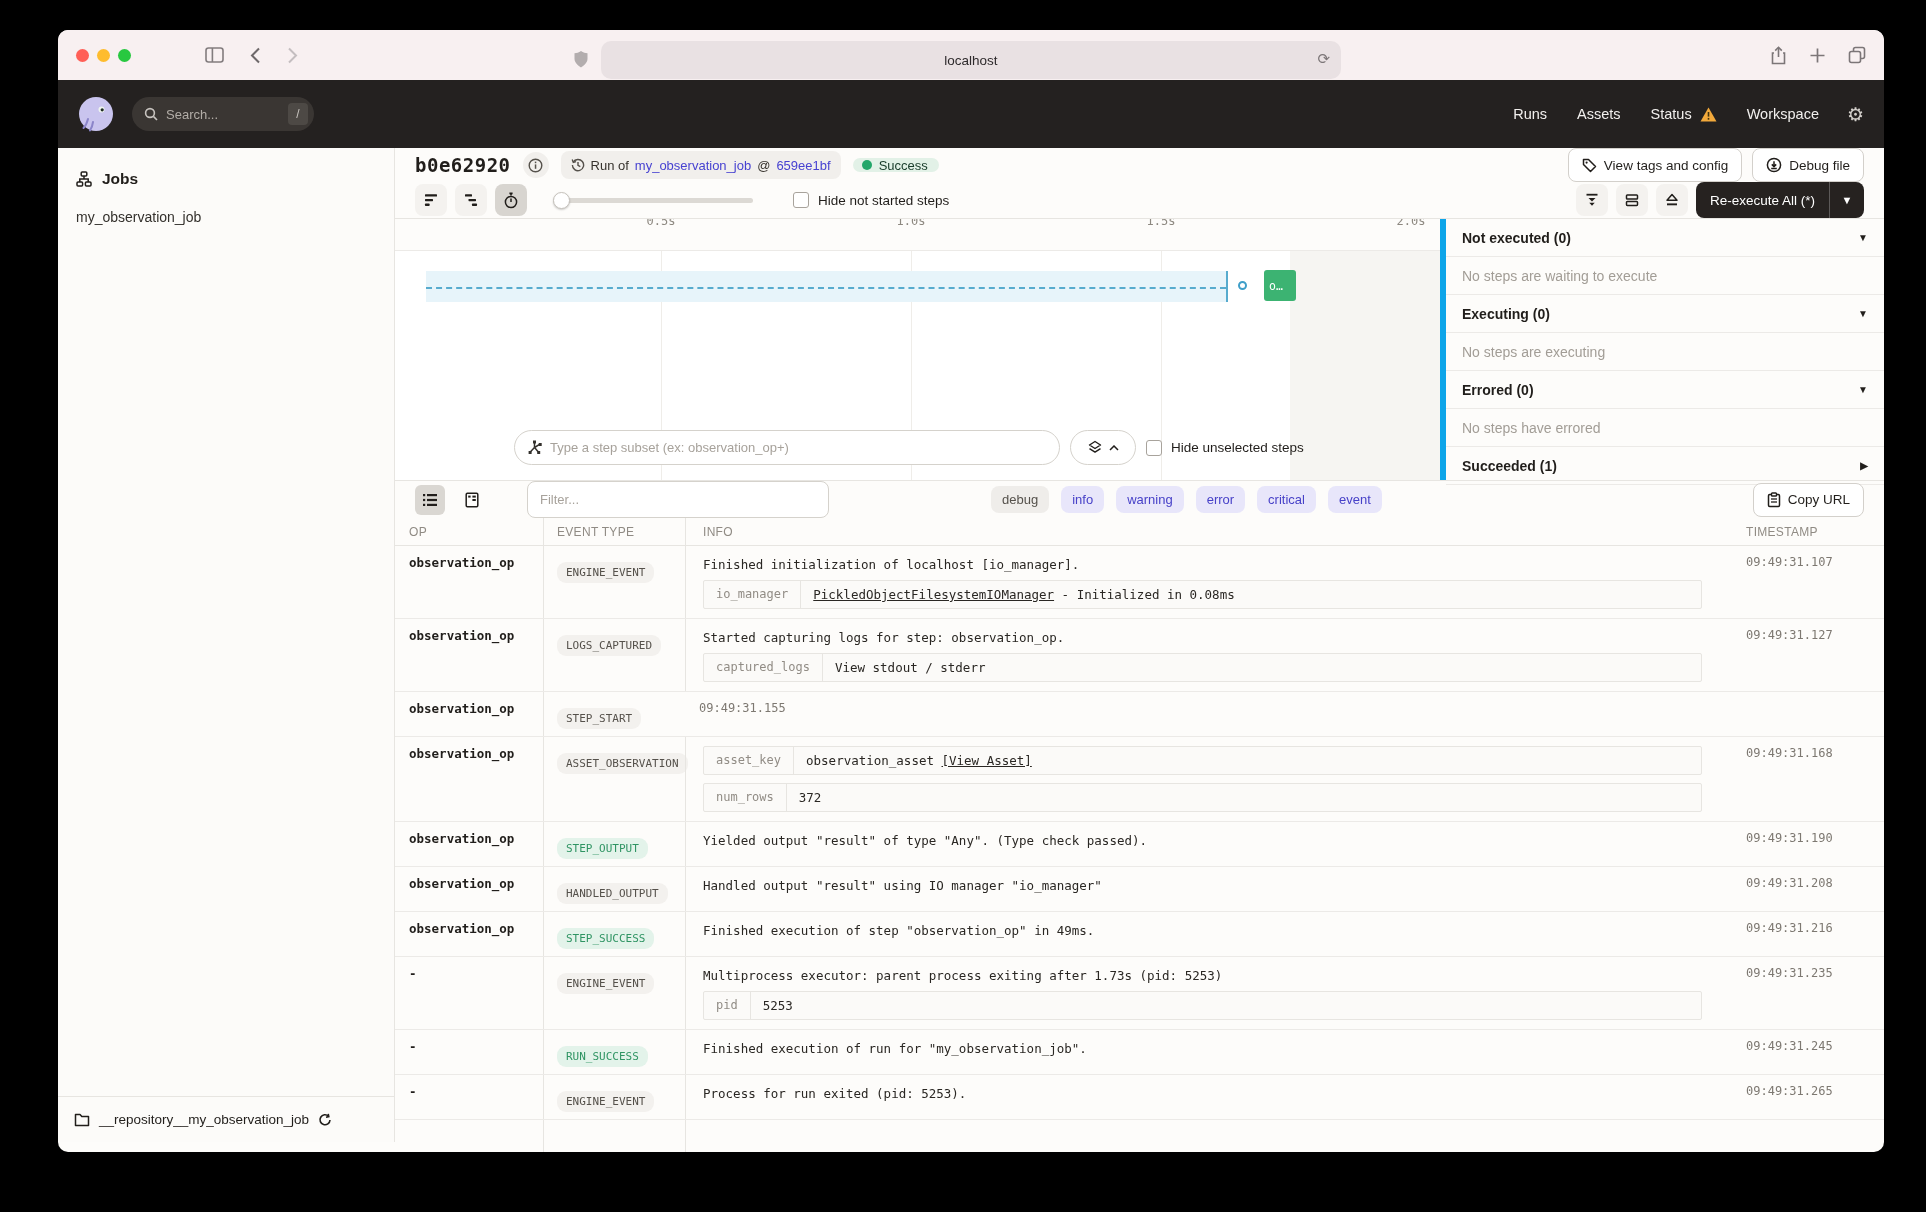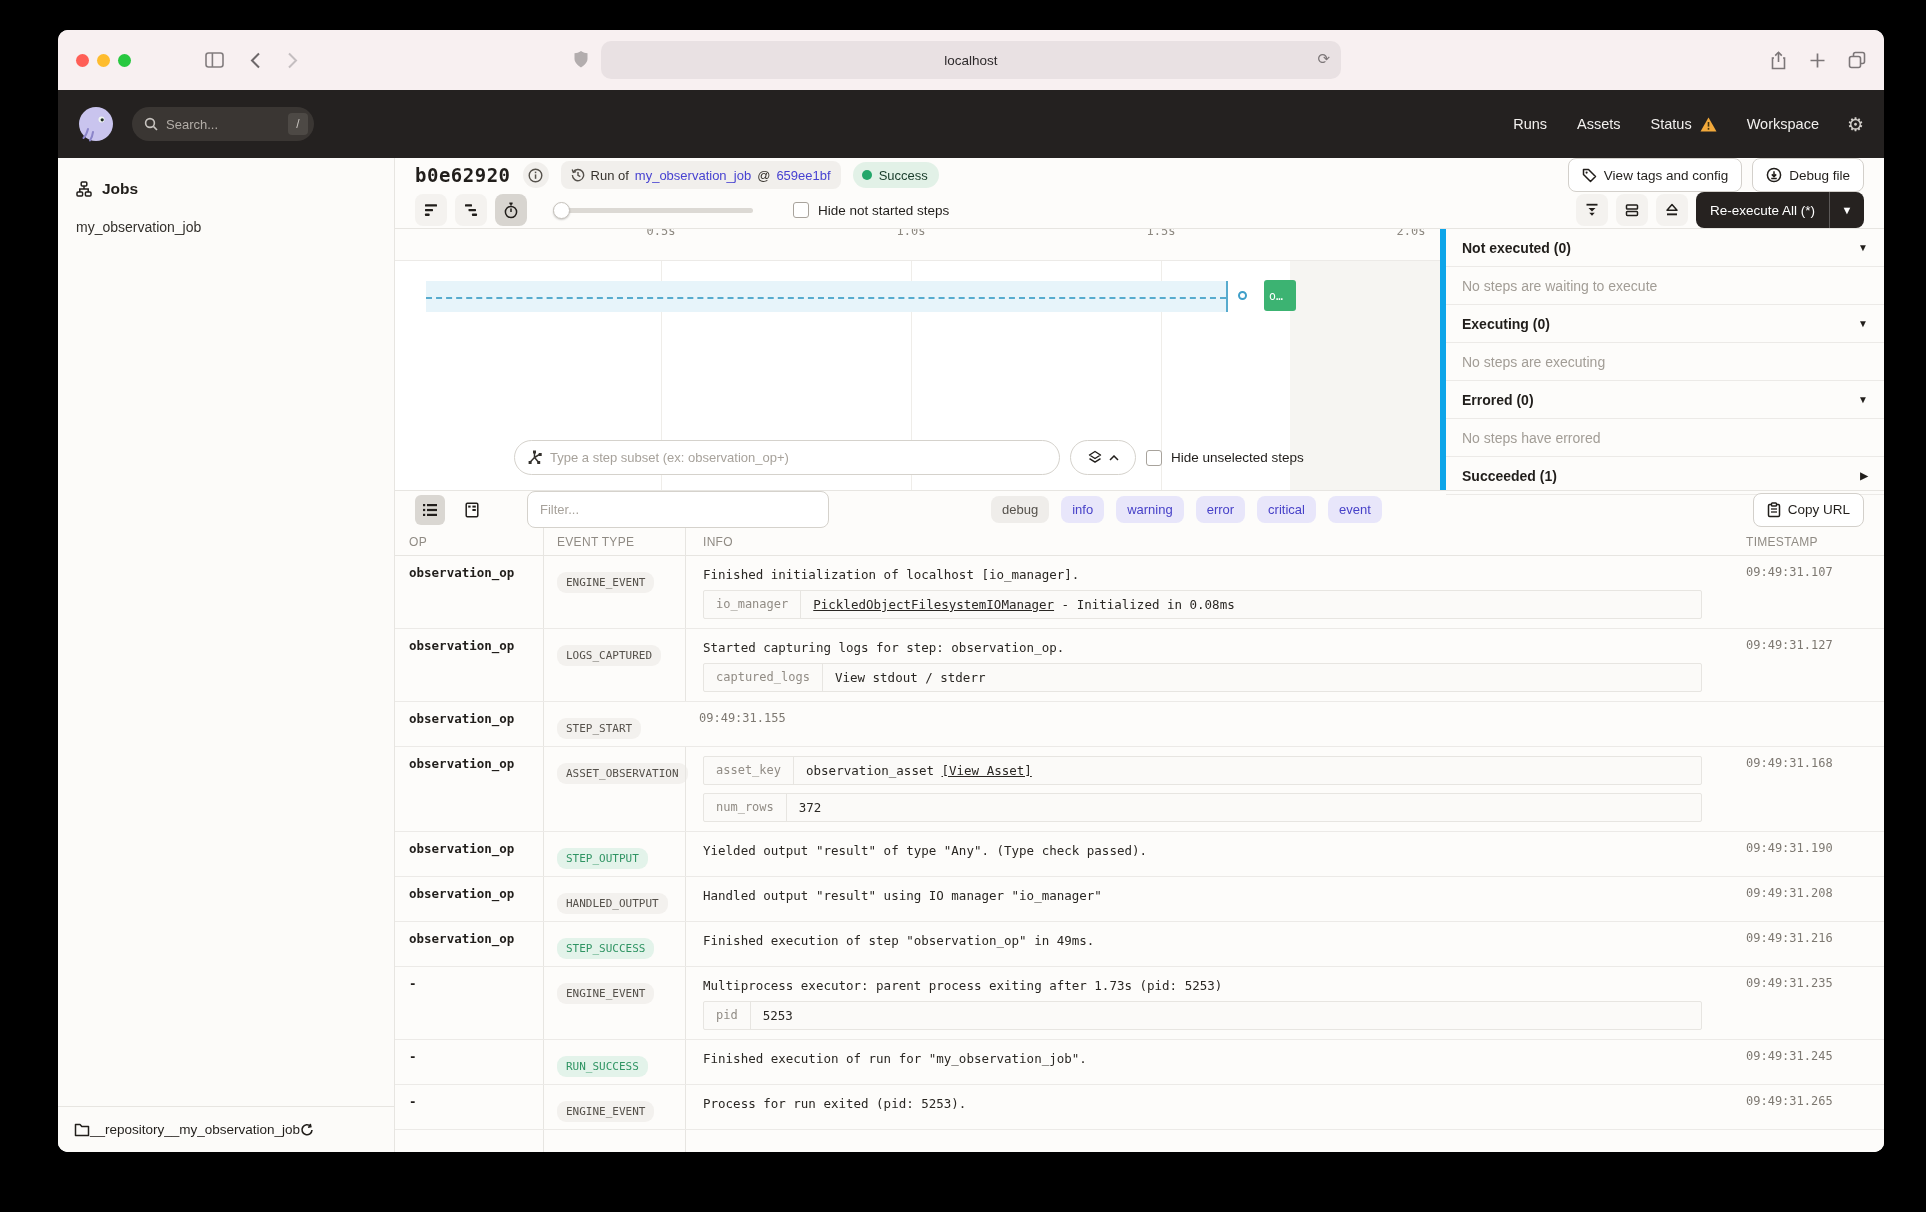--- a/index.html
+++ b/index.html
@@ -1,21 +1,21 @@
 <!DOCTYPE html>
 <html><head>
 <meta charset="utf-8">
 <style>
   * { margin:0; padding:0; box-sizing:border-box; }
   html,body { width:1926px; height:1212px; background:#000; font-family:"Liberation Sans", sans-serif; cursor:default; }
 
   .window { position:absolute; left:58px; top:30px; width:1826px; height:1122px; border-radius:10px; overflow:hidden; background:#fdfcfa; box-shadow:0 18px 50px rgba(0,0,0,.55); }
 
   
-  .chrome { height:60px; background:#f8f0f1; display:flex; align-items:center; padding:0 18px; position:relative;gap:48px; }
+  .chrome { height:50px; background:#f8f0f1; display:flex; align-items:center; padding:0 18px; position:relative;gap:48px; }
   .lights { display:flex; gap:8px; margin-right:26px; }
   .light { width:13px; height:13px; border-radius:50%; }
   .chrome-ic { color:#827c7e; display:flex; align-items:center; }
   .chrome-left { display:flex; align-items:center; gap:26px; }
   .urlwrap { position:absolute; left:50%; top:11px; transform:translateX(-50%); display:flex; align-items:center; }
   .shield { position:absolute; left:-28px; top:9px; color:#b3adae; }
   .urlbar { width:740px; height:38px; border-radius:10px; background:#e9e1e3; display:flex; align-items:center; justify-content:center; font-size:13.5px; color:#2e2a2c; position:relative; }
   .reload { position:absolute; right:11px; top:9px; color:#7c7678; font-size:15px; }
   .chrome-right { margin-left:auto; display:flex; align-items:center; gap:22px; color:#7c7678; }
 
@@ -27,31 +27,31 @@
   .kbd { width:20px; height:22px; border-radius:4px; background:#4d4945; color:#c9c5c0; font-size:12px; display:flex; align-items:center; justify-content:center; }
   .nav { margin-left:auto; display:flex; align-items:center; gap:30px; }
   .nav-item { color:#f2f0ee; font-size:14.5px; display:flex; align-items:center; gap:8px; }
   .gear { color:#d2cfca; font-size:19px; margin-left:28px; line-height:1; }
 
   
   .content { display:flex; height:994px; background:#fdfcfa; }
   .sidebar { width:337px; border-right:1px solid #e7e5e1; background:#fcfbf9; display:flex; flex-direction:column; }
   .sb-title { display:flex; align-items:center; gap:10px; padding:22px 18px 12px; font-size:15.5px; font-weight:700; color:#211e1b; }
   .sb-item { padding:9px 18px; font-size:14px; color:#33302c; }
-  .sb-footer { margin-top:auto; border-top:1px solid #e7e5e1; height:46px; display:flex; align-items:center; padding:0 16px; font-size:13.5px; color:#211e1b; }
+  .sb-footer { margin-top:auto; border-top:1px solid #e7e5e1; height:46px; display:flex; align-items:center; gap:9px; padding:0 16px; font-size:13.5px; color:#211e1b; }
 
   .main { flex:1; min-width:0; display:flex; flex-direction:column; background:#fdfcfa; }
 
   
   .run-header { height:62px; display:flex; align-items:center; gap:12px; padding:0 20px; }
   .run-id { font-family:"DejaVu Sans Mono",monospace; font-size:19px; font-weight:700; color:#211e1b; letter-spacing:.5px; }
   .icon-chip { width:26px; height:26px; border-radius:50%; background:#f1efec; display:flex; align-items:center; justify-content:center; color:#55514b; }
   .run-tag { height:28px; border-radius:8px; background:#f1efec; display:flex; align-items:center; gap:6px; padding:0 10px; font-size:13px; color:#36322d; }
   .run-tag .lnk { color:#4742d1; }
-  .status-pill { height:26px; border-radius:13px; background:#e2f1e7; display:flex; align-items:center; gap:7px; padding:0 11px 0 9px;text-align:right; }
+  .status-pill { height:14px; border-radius:13px; background:#e2f1e7; display:flex; align-items:center; gap:7px; padding:0 11px 0 9px;text-align:right; }
   .status-dot { width:10px; height:10px; border-radius:50%; background:#23a76a; }
   .status-pill span { font-size:13px; font-weight:500; color:#173b29; }
   .hdr-right { margin-left:auto; display:flex; gap:10px; }
   .btn-outline { height:34px; border-radius:8px; border:1px solid #d3d0cb; background:#fff; display:flex; align-items:center; gap:7px; padding:0 13px; font-size:13.5px; color:#211e1b; }
 
   
   .gtoolbar { height:53px; display:flex; align-items:center; padding:0 20px; border-bottom:1px solid #e7e5e1; }
   .icon-btn { width:32px; height:32px; border-radius:8px; display:flex; align-items:center; justify-content:center; color:#211e1b; background:transparent; }
   .icon-btn.soft { background:#f4f2ef; }
   .icon-btn.active { background:#d8d5d0; }

